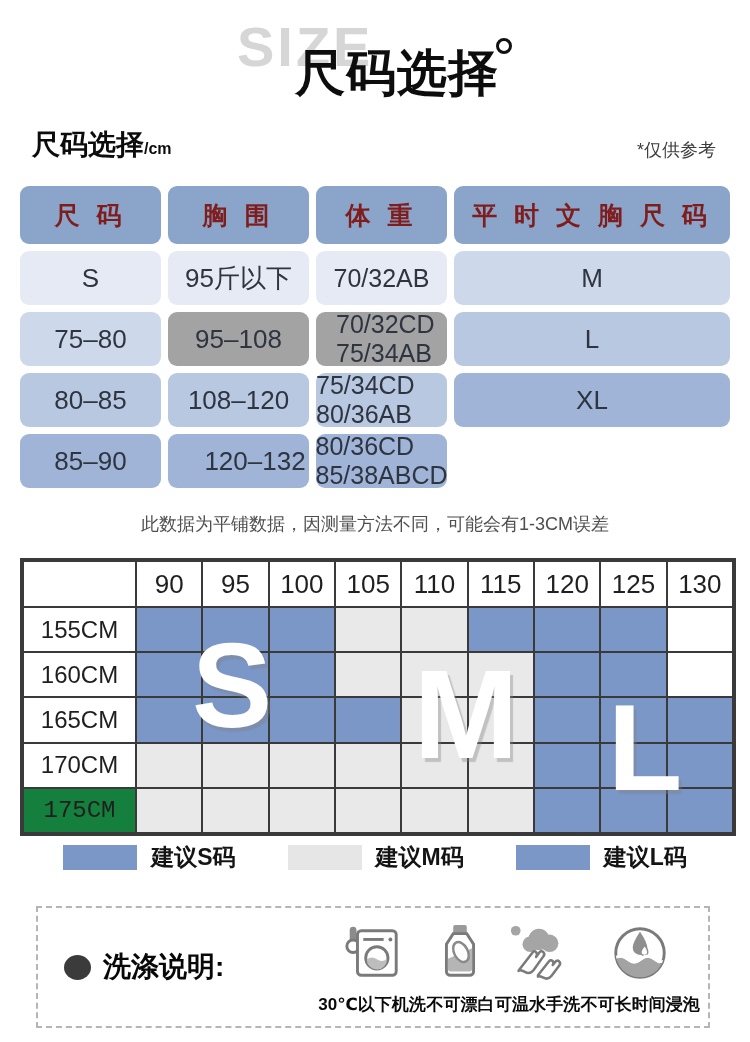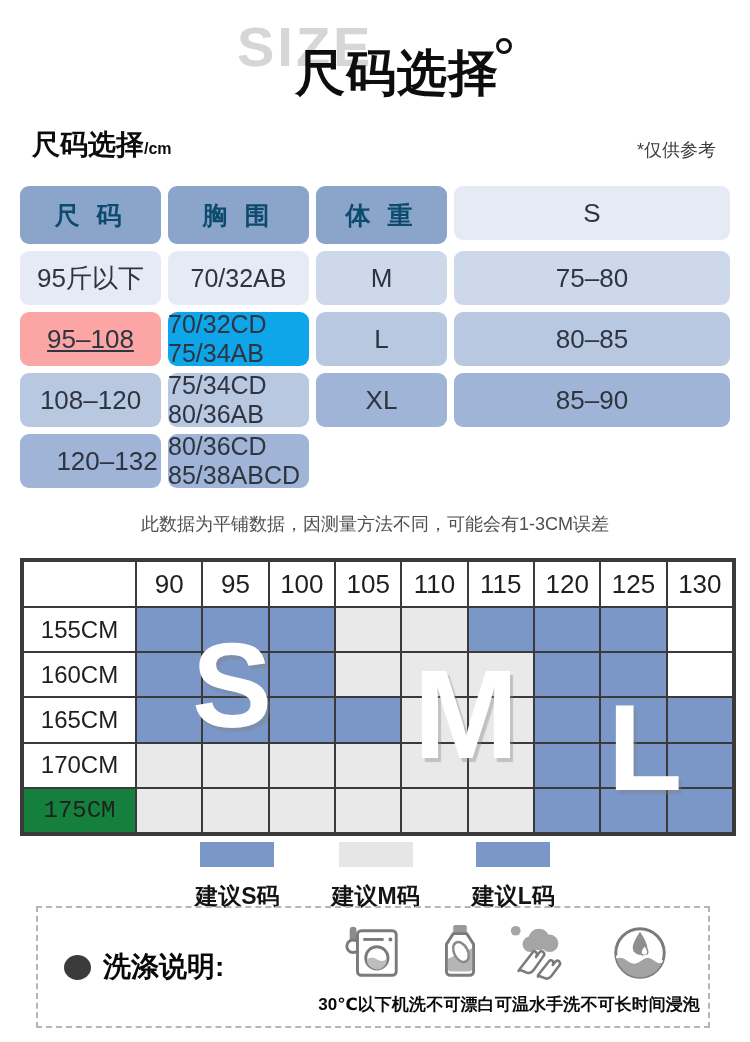--- a/index.html
+++ b/index.html
@@ -29,21 +29,21 @@
   .section-unit{font-size:16px;font-weight:700;color:#0c0c0c;}
   .reference-note{font-size:18px;color:#3d3d3d;padding-bottom:2px;}
   
   .size-table{
     position:absolute;left:20px;top:186px;width:710px;
     display:grid;grid-template-columns:141px 141px 131px auto;gap:7px;
   }
   .st-cell{
     border-radius:9px;display:flex;align-items:center;justify-content:center;
   }
-  .st-head{height:58px;color:#0c4a6e;font-size:25px;font-weight:700;letter-spacing:5px;}
+  .st-head{height:58px;color:#7f1d1d;font-size:25px;font-weight:700;letter-spacing:5px;}
   .st-data{height:54px;color:#2e3440;font-size:26px;}
   .st-data.bra{font-size:25px;}
   
   .flat-note{
     position:absolute;left:0;top:512px;width:100%;text-align:center;
     font-size:18px;color:#4f4f4f;
   }
   
   .size-grid{
     position:absolute;left:20px;top:558px;width:708px;height:270px;
@@ -56,21 +56,21 @@
   .sg-rowhead{font-size:24px;color:#1f1f1f;}
   .zone-letter{
     position:absolute;transform:translate(-50%,-50%);color:#ffffff;font-weight:700;
     text-shadow:3px 4px 1px rgba(130,130,130,0.38);line-height:1;pointer-events:none;
   }
   
   .legend{
     position:absolute;left:0;top:842px;width:100%;display:flex;
     justify-content:center;align-items:center;gap:52px;
   }
-  .legend-item{display:flex;align-items:center;gap:14px;flex-direction:column;}
+  .legend-item{display:flex;align-items:center;gap:14px;}
   .legend-swatch{width:74px;height:25px;}
   .legend-label{font-size:23px;font-weight:700;color:#141414;}
   
   .wash-box{
     position:absolute;left:36px;top:906px;width:674px;height:122px;
     border:2px dashed #b5b5b5;display:flex;align-items:center;padding:0 8px 0 26px;
     box-sizing:border-box;
     gap:16px;
   }
   .wash-title-group{display:flex;align-items:center;gap:12px;flex:0 0 195px;}
@@ -92,29 +92,30 @@
   <div>
     <span class="section-title">尺码选择</span><span class="section-unit">/cm</span>
   </div>
   <div class="reference-note">*仅供参考</div>
 </div>
 
 <div class="size-table">
   <div class="st-cell st-head" style="background: rgb(138, 165, 201);">尺 码</div>
   <div class="st-cell st-head" style="background: rgb(138, 165, 201);">胸 围</div>
   <div class="st-cell st-head" style="background: rgb(138, 165, 201);">体 重</div>
+  <div class="st-cell st-head" style="background: rgb(138, 165, 201);">平 时 文 胸 尺 码</div>
 
   <div class="st-cell st-data r0" style="background: rgb(229, 234, 244);">S</div>
   <div class="st-cell st-data r0" style="background: rgb(229, 234, 244);">95斤以下</div>
   <div class="st-cell st-data r0 bra" style="background: rgb(229, 234, 244);">70/32AB</div>
 
   <div class="st-cell st-data r1" style="background: rgb(205, 216, 235);">M</div>
   <div class="st-cell st-data r1" style="background: rgb(205, 216, 235);">75–80</div>
-  <div class="st-cell st-data r1" style="background: #fca5a5; text-decoration: underline;">95–108</div>
-  <div class="st-cell st-data r1 bra" style="background: #0ea5e9;">70/32CD 75/34AB</div>
+  <div class="st-cell st-data r1" style="background: #a3a3a3;">95–108</div>
+  <div class="st-cell st-data r1 bra" style="background: #a3a3a3; padding-left: 20px;">70/32CD 75/34AB</div>
 
   <div class="st-cell st-data r2" style="background: rgb(185, 200, 225);">L</div>
   <div class="st-cell st-data r2" style="background: rgb(185, 200, 225);">80–85</div>
   <div class="st-cell st-data r2" style="background: rgb(185, 200, 225);">108–120</div>
   <div class="st-cell st-data r2 bra" style="background: rgb(185, 200, 225);">75/34CD 80/36AB</div>
 
   <div class="st-cell st-data r3" style="background: rgb(159, 180, 214);">XL</div>
   <div class="st-cell st-data r3" style="background: rgb(159, 180, 214);">85–90</div>
   <div class="st-cell st-data r3" style="background: rgb(159, 180, 214); padding-left: 33px;">120–132</div>
   <div class="st-cell st-data r3 bra" style="background: rgb(159, 180, 214);">80/36CD 85/38ABCD</div>

